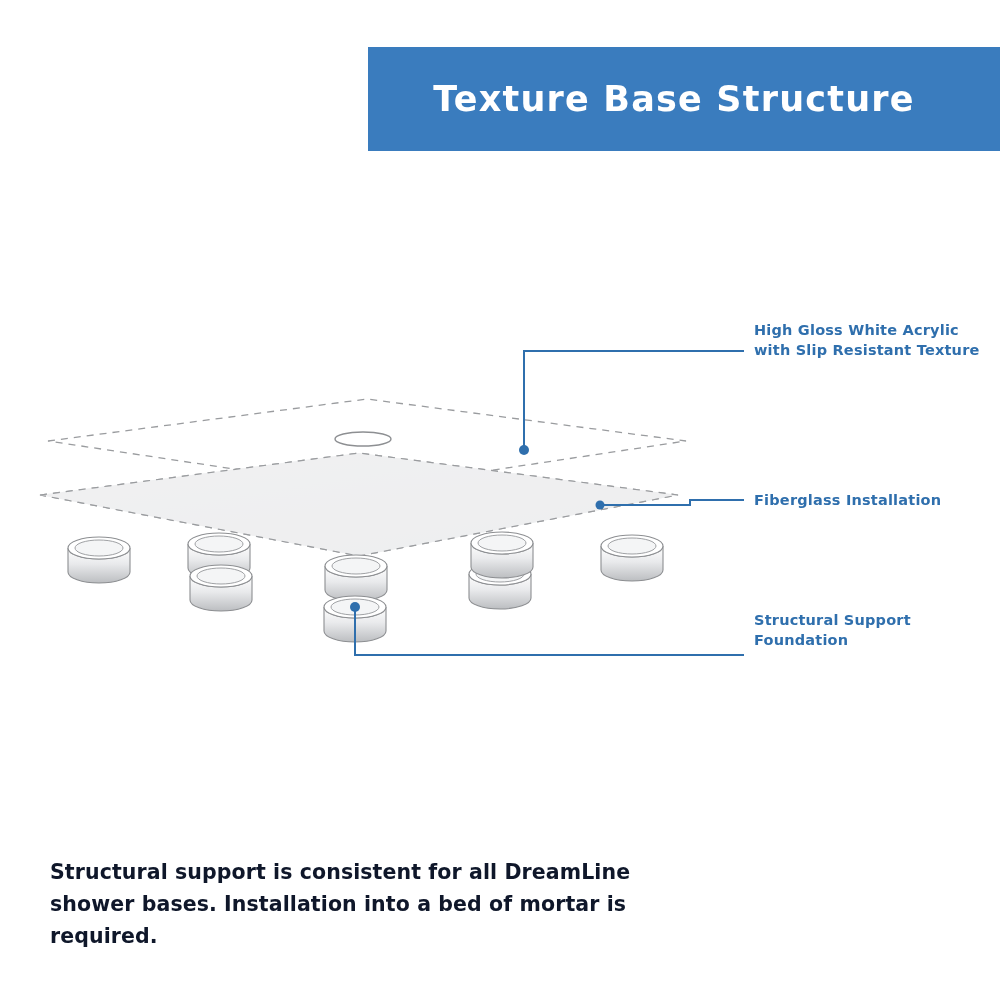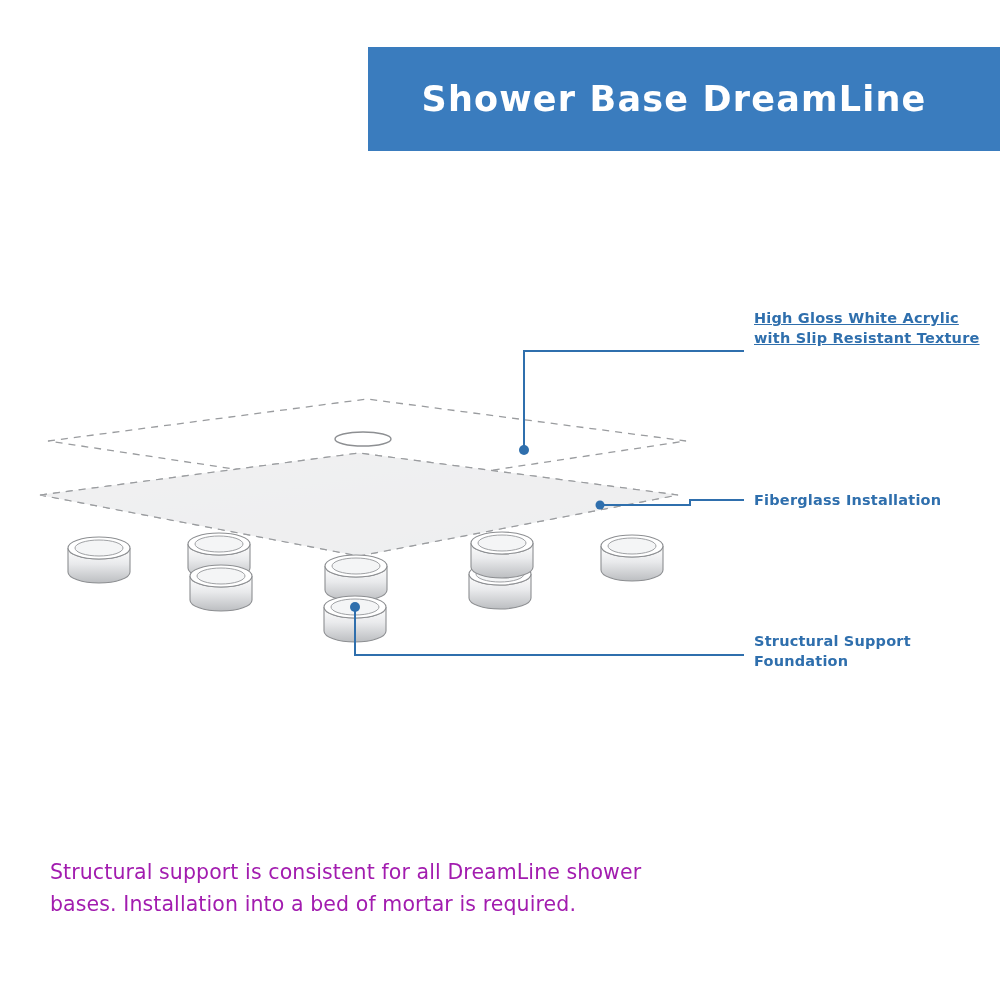--- a/index.html
+++ b/index.html
@@ -49,33 +49,33 @@
   
   .callout {
     position: absolute;
     color: #2f6fad;
     font-family: "DejaVu Sans", sans-serif;
     font-weight: bold;
     font-size: 14.5px;
     line-height: 20px;
     letter-spacing: 0.2px;
   }
-  #callout-acrylic { left: 754px; top: 308px; width: 230px; text-decoration: underline; }
+  #callout-acrylic { left: 754px; top: 320px; width: 230px; }
   #callout-fiberglass { left: 754px; top: 490px; width: 230px; }
-  #callout-support { left: 754px; top: 631px; width: 230px; }
+  #callout-support { left: 754px; top: 610px; width: 230px; }
 
   
   .caption {
     position: absolute;
     left: 50px;
     top: 856px;
     width: 640px;
-    color: #a21caf;
+    color: #0f172a;
     font-family: "DejaVu Sans", sans-serif;
-    font-weight: normal;
+    font-weight: bold;
     font-size: 20.5px;
     line-height: 32px;
     letter-spacing: 0.1px;
   }
 </style>
 </head>
 <body>
 
 <svg id="canvas" viewBox="0 0 1000 1000" xmlns="http://www.w3.org/2000/svg">
   <defs>
@@ -168,19 +168,19 @@
     </g>
 
     <g>
       <path d="M355,607 L355,655 L744,655" fill="none" stroke="#2f6fad" stroke-width="2"></path>
       <circle cx="355" cy="607" r="5" fill="#2f6fad"></circle>
     </g>
   </g>
 </svg>
 
 <div class="header-band"></div>
-<div class="header-title">Shower Base DreamLine</div>
+<div class="header-title">Texture Base Structure</div>
 
 <div class="callout" id="callout-acrylic">High Gloss White Acrylic with Slip Resistant Texture</div>
 <div class="callout" id="callout-fiberglass">Fiberglass Installation</div>
 <div class="callout" id="callout-support">Structural Support Foundation</div>
 
 <div class="caption">Structural support is consistent for all DreamLine shower bases. Installation into a bed of mortar is required.</div>
 
 </body></html>

